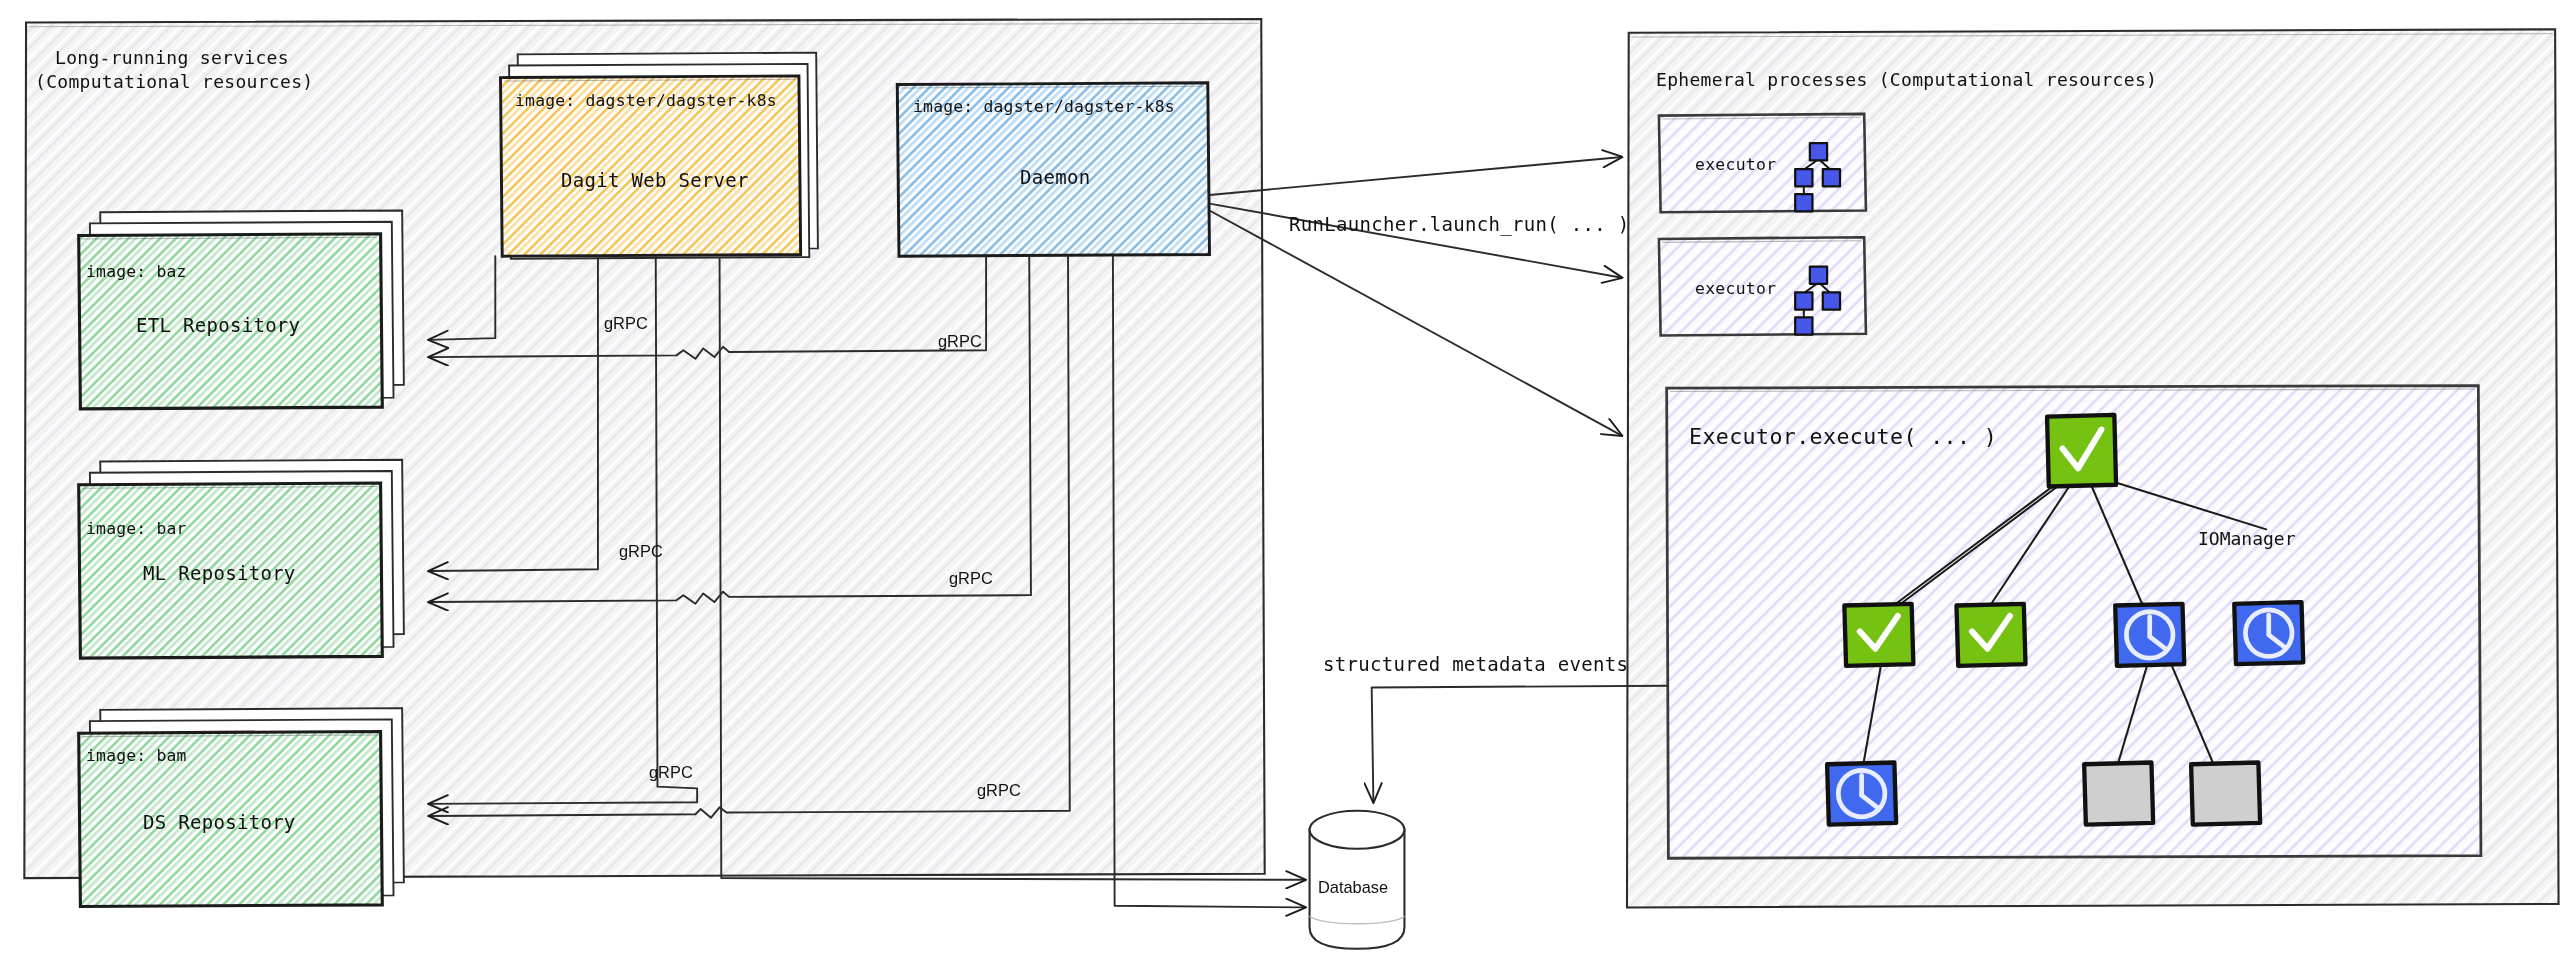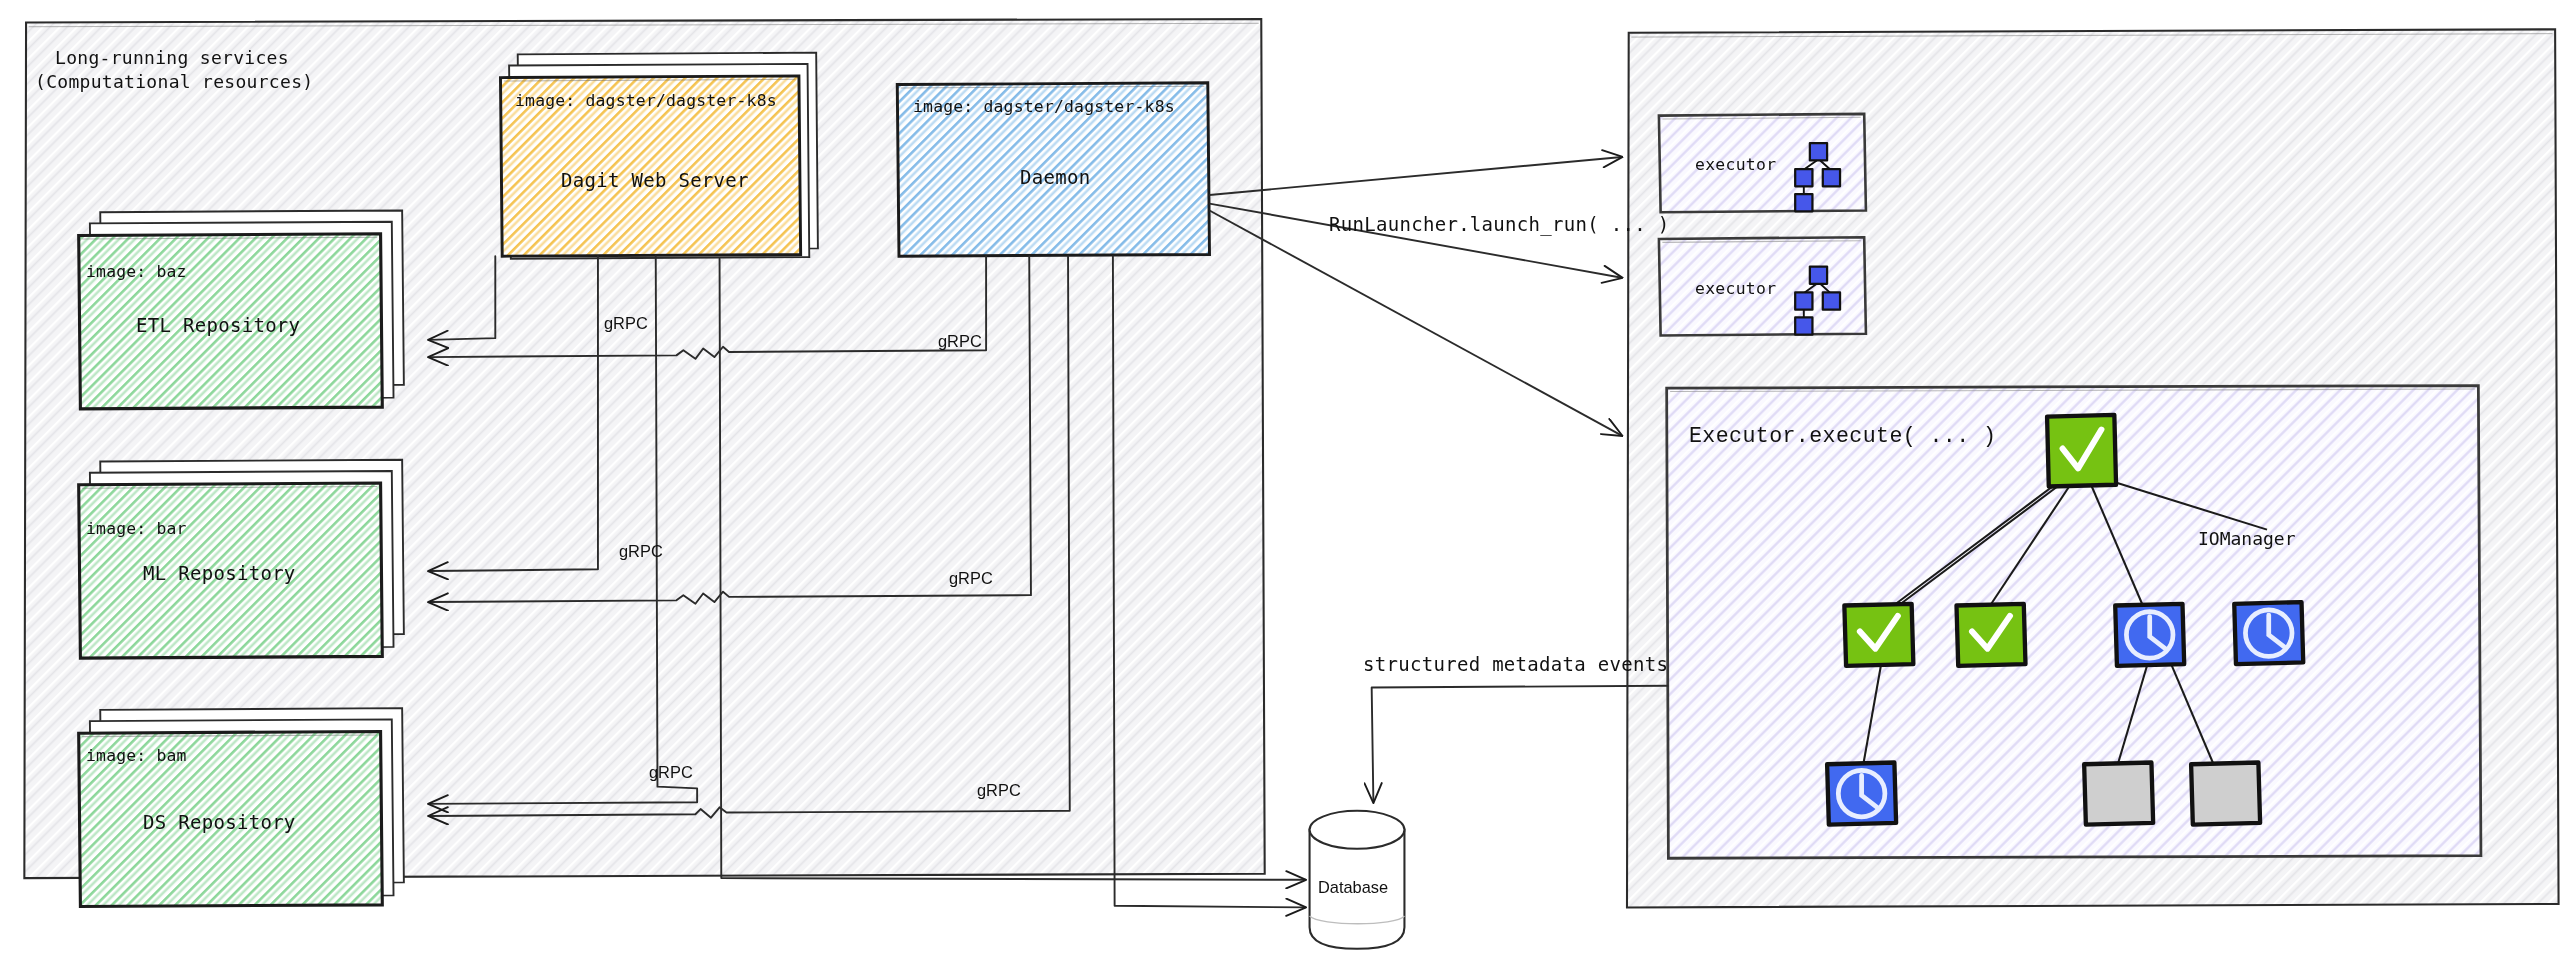--- a/index.html
+++ b/index.html
@@ -7,21 +7,21 @@
        font-family:"DejaVu Sans Mono",monospace;}
   #stage{position:absolute;left:0;top:0;width:2576px;height:954px;}
   svg#canvas{position:absolute;left:0;top:0;width:2576px;height:954px;}
   .lbl{position:absolute;white-space:pre;color:#111111;}
   .mono{font-family:"DejaVu Sans Mono",monospace;}
   .sans{font-family:"Liberation Sans",sans-serif;}
   .panel-title{font-size:18px;line-height:26px;letter-spacing:0.3px;}
   .box-img{font-size:16.4px;letter-spacing:0.2px;}
   .box-name{font-size:19px;letter-spacing:0.3px;}
   .grpc{font-size:16.4px;}
-  .edge-lbl{font-size:19px;letter-spacing:0.3px;margin-left:40px;}
+  .edge-lbl{font-size:19px;letter-spacing:0.3px;}
   .exec-lbl{font-size:16.4px;letter-spacing:0.3px;}
   .big-lbl{font-size:21.6px;letter-spacing:0.4px;}
   .db-lbl{font-size:16.4px;}
 </style>
 </head>
 <body>
 
 <div id="stage">
 
 <svg id="canvas" viewBox="0 0 2986 1106">
@@ -221,20 +221,21 @@
     <path d="M1518 962 L1518 1075 C1518 1092 1538 1100 1573 1100
              C1608 1100 1628 1092 1628 1075 L1628 962 Z" fill="#ffffff" stroke="#2b2b2b" stroke-width="2.4"></path>
     <ellipse cx="1573" cy="962" rx="55" ry="22" fill="#ffffff" stroke="#2b2b2b" stroke-width="2.4"></ellipse>
     <path d="M1518 1062 C1530 1074 1618 1074 1628 1062" fill="none" stroke="#bdbdbd" stroke-width="1.6"></path>
   </g>
 </svg>
 
 <div class="lbl mono panel-title" style="left:35px;top:45px;margin-left:20px;">Long-running services</div>
 <div class="lbl mono panel-title" style="left:35px;top:69px;">(Computational resources)</div>
 
+<div class="lbl mono panel-title" style="left:1656px;top:67px;">Ephemeral processes (Computational resources)</div>
 
 <div class="lbl mono box-img" style="left:86px;top:248px;margin-top:14px;">image: baz</div>
 <div class="lbl mono box-name" style="left:136px;top:314px;">ETL Repository</div>
 
 <div class="lbl mono box-img" style="left:86px;top:498px;margin-top:21px;">image: bar</div>
 <div class="lbl mono box-name" style="left:143px;top:562px;">ML Repository</div>
 
 <div class="lbl mono box-img" style="left:86px;top:746px;">image: bam</div>
 <div class="lbl mono box-name" style="left:143px;top:811px;">DS Repository</div>
 
@@ -247,21 +248,21 @@
 <div class="lbl sans grpc" style="left:604px;top:314px;">gRPC</div>
 <div class="lbl sans grpc" style="left:938px;top:332px;">gRPC</div>
 <div class="lbl sans grpc" style="left:619px;top:542px;">gRPC</div>
 <div class="lbl sans grpc" style="left:949px;top:569px;">gRPC</div>
 <div class="lbl sans grpc" style="left:649px;top:763px;">gRPC</div>
 <div class="lbl sans grpc" style="left:977px;top:781px;">gRPC</div>
 
 <div class="lbl mono exec-lbl" style="left:1695px;top:155px;">executor</div>
 <div class="lbl mono exec-lbl" style="left:1695px;top:279px;">executor</div>
 
-<div class="lbl mono big-lbl" style="left:1689px;top:424px;font-family:Liberation Mono, monospace;">Executor.execute( ... )</div>
+<div class="lbl mono big-lbl" style="left:1689px;top:424px;">Executor.execute( ... )</div>
 <div class="lbl mono" style="left:2198px;top:528px;font-size:18px;">IOManager</div>
 
 <div class="lbl mono edge-lbl" style="left:1289px;top:213px;">RunLauncher.launch_run( ... )</div>
 <div class="lbl mono edge-lbl" style="left:1323px;top:653px;">structured metadata events</div>
 
 <div class="lbl sans db-lbl" style="left:1318px;top:878px;">Database</div>
 
 </div>
 
 

